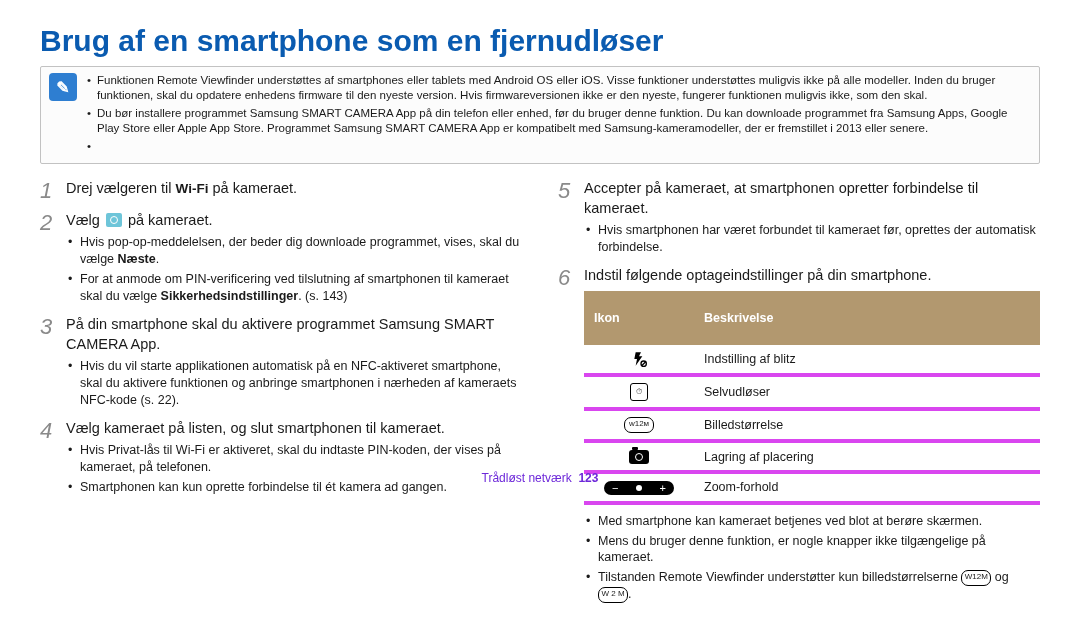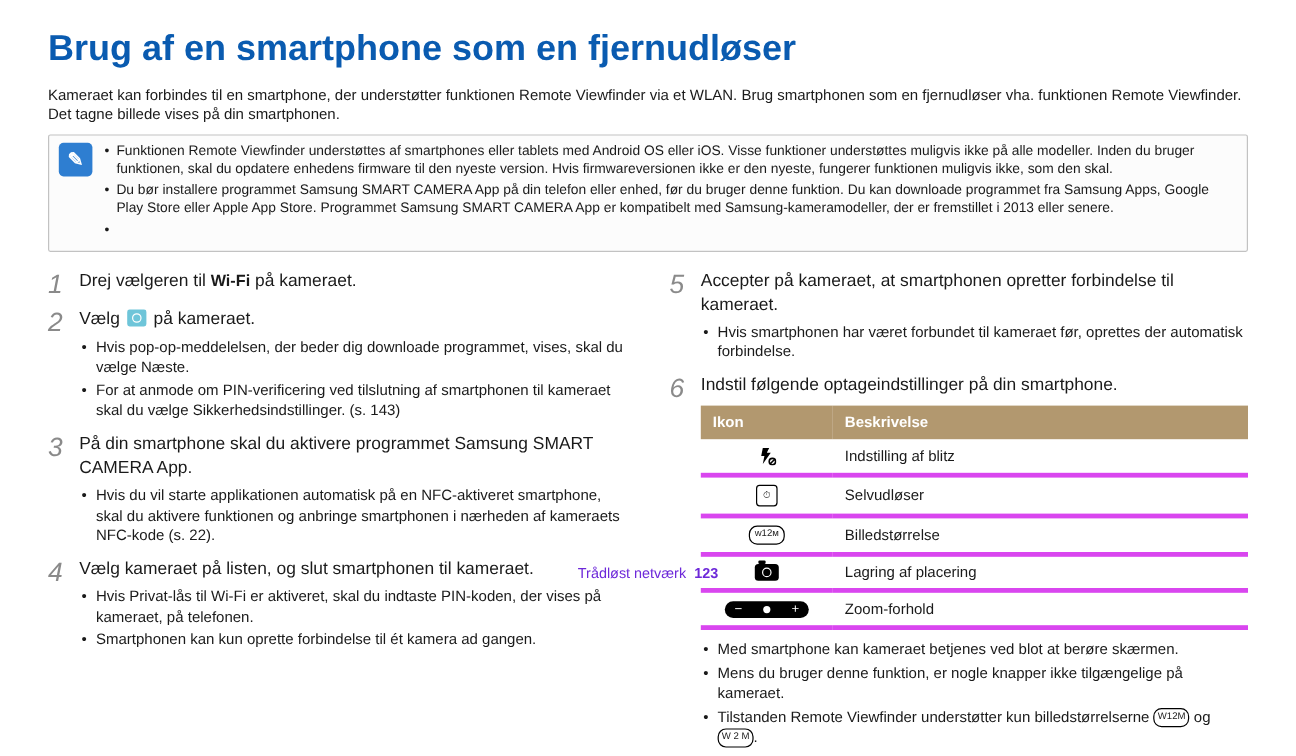--- a/index.html
+++ b/index.html
@@ -84,21 +84,21 @@
   .step-sub-list { margin-top: 2px; margin-bottom: 2px; }
   .step-sub-item {
     display: flex;
     font-size: 12.5px;
     line-height: 1.35;
     margin-bottom: 3px;
     padding-left: 2px;
   }
   .step-sub-item .dot { width: 12px; flex: 0 0 12px; }
 
-  .inline-bold { font-weight: 400; }
+  .inline-bold { font-weight: 700; }
 
   .wifi-label {
     font-family: Arial, Helvetica, sans-serif;
     font-weight: 700;
     font-size: 13.5px;
   }
   .small-icon {
     display: inline-block;
     width: 16px;
     height: 14px;
@@ -122,21 +122,21 @@
     width: 100%;
     border-collapse: collapse;
     margin: 6px 0 8px 0;
   }
   table.desc th {
     background: #b2986f;
     color: #fff;
     font-weight: 700;
     font-size: 12.5px;
     text-align: left;
-    padding: 7px 10px;
+    padding: 20px 10px;
   }
   table.desc td {
     border-bottom: 4px solid #d946ef;
     padding: 6px 10px;
     font-size: 12.5px;
     vertical-align: middle;
   }
   table.desc td.icon-cell {
     width: 90px;
     text-align: center;
@@ -198,21 +198,20 @@
   }
   .footer .pnum { font-weight: 700; }
 </style>
 </head>
 <body>
 
 <div class="page">
 
   <h1 class="title">Brug af en smartphone som en fjernudløser</h1>
 
-  <p class="intro">Kameraet kan forbindes til en smartphone, der understøtter funktionen Remote Viewfinder via et WLAN. Brug smartphonen som en fjernudløser vha. funktionen Remote Viewfinder. Det tagne billede vises på din smartphonen.</p>
 
   <div class="note-box">
     <div class="note-icon">✎</div>
     <div class="note-list">
       <div class="note-item">
           <span class="dot"></span>
           <span>Funktionen Remote Viewfinder understøttes af smartphones eller tablets med Android OS eller iOS. Visse funktioner understøttes muligvis ikke på alle modeller. Inden du bruger funktionen, skal du opdatere enhedens firmware til den nyeste version. Hvis firmwareversionen ikke er den nyeste, fungerer funktionen muligvis ikke, som den skal.</span>
         </div>
       <div class="note-item">
           <span class="dot"></span>

